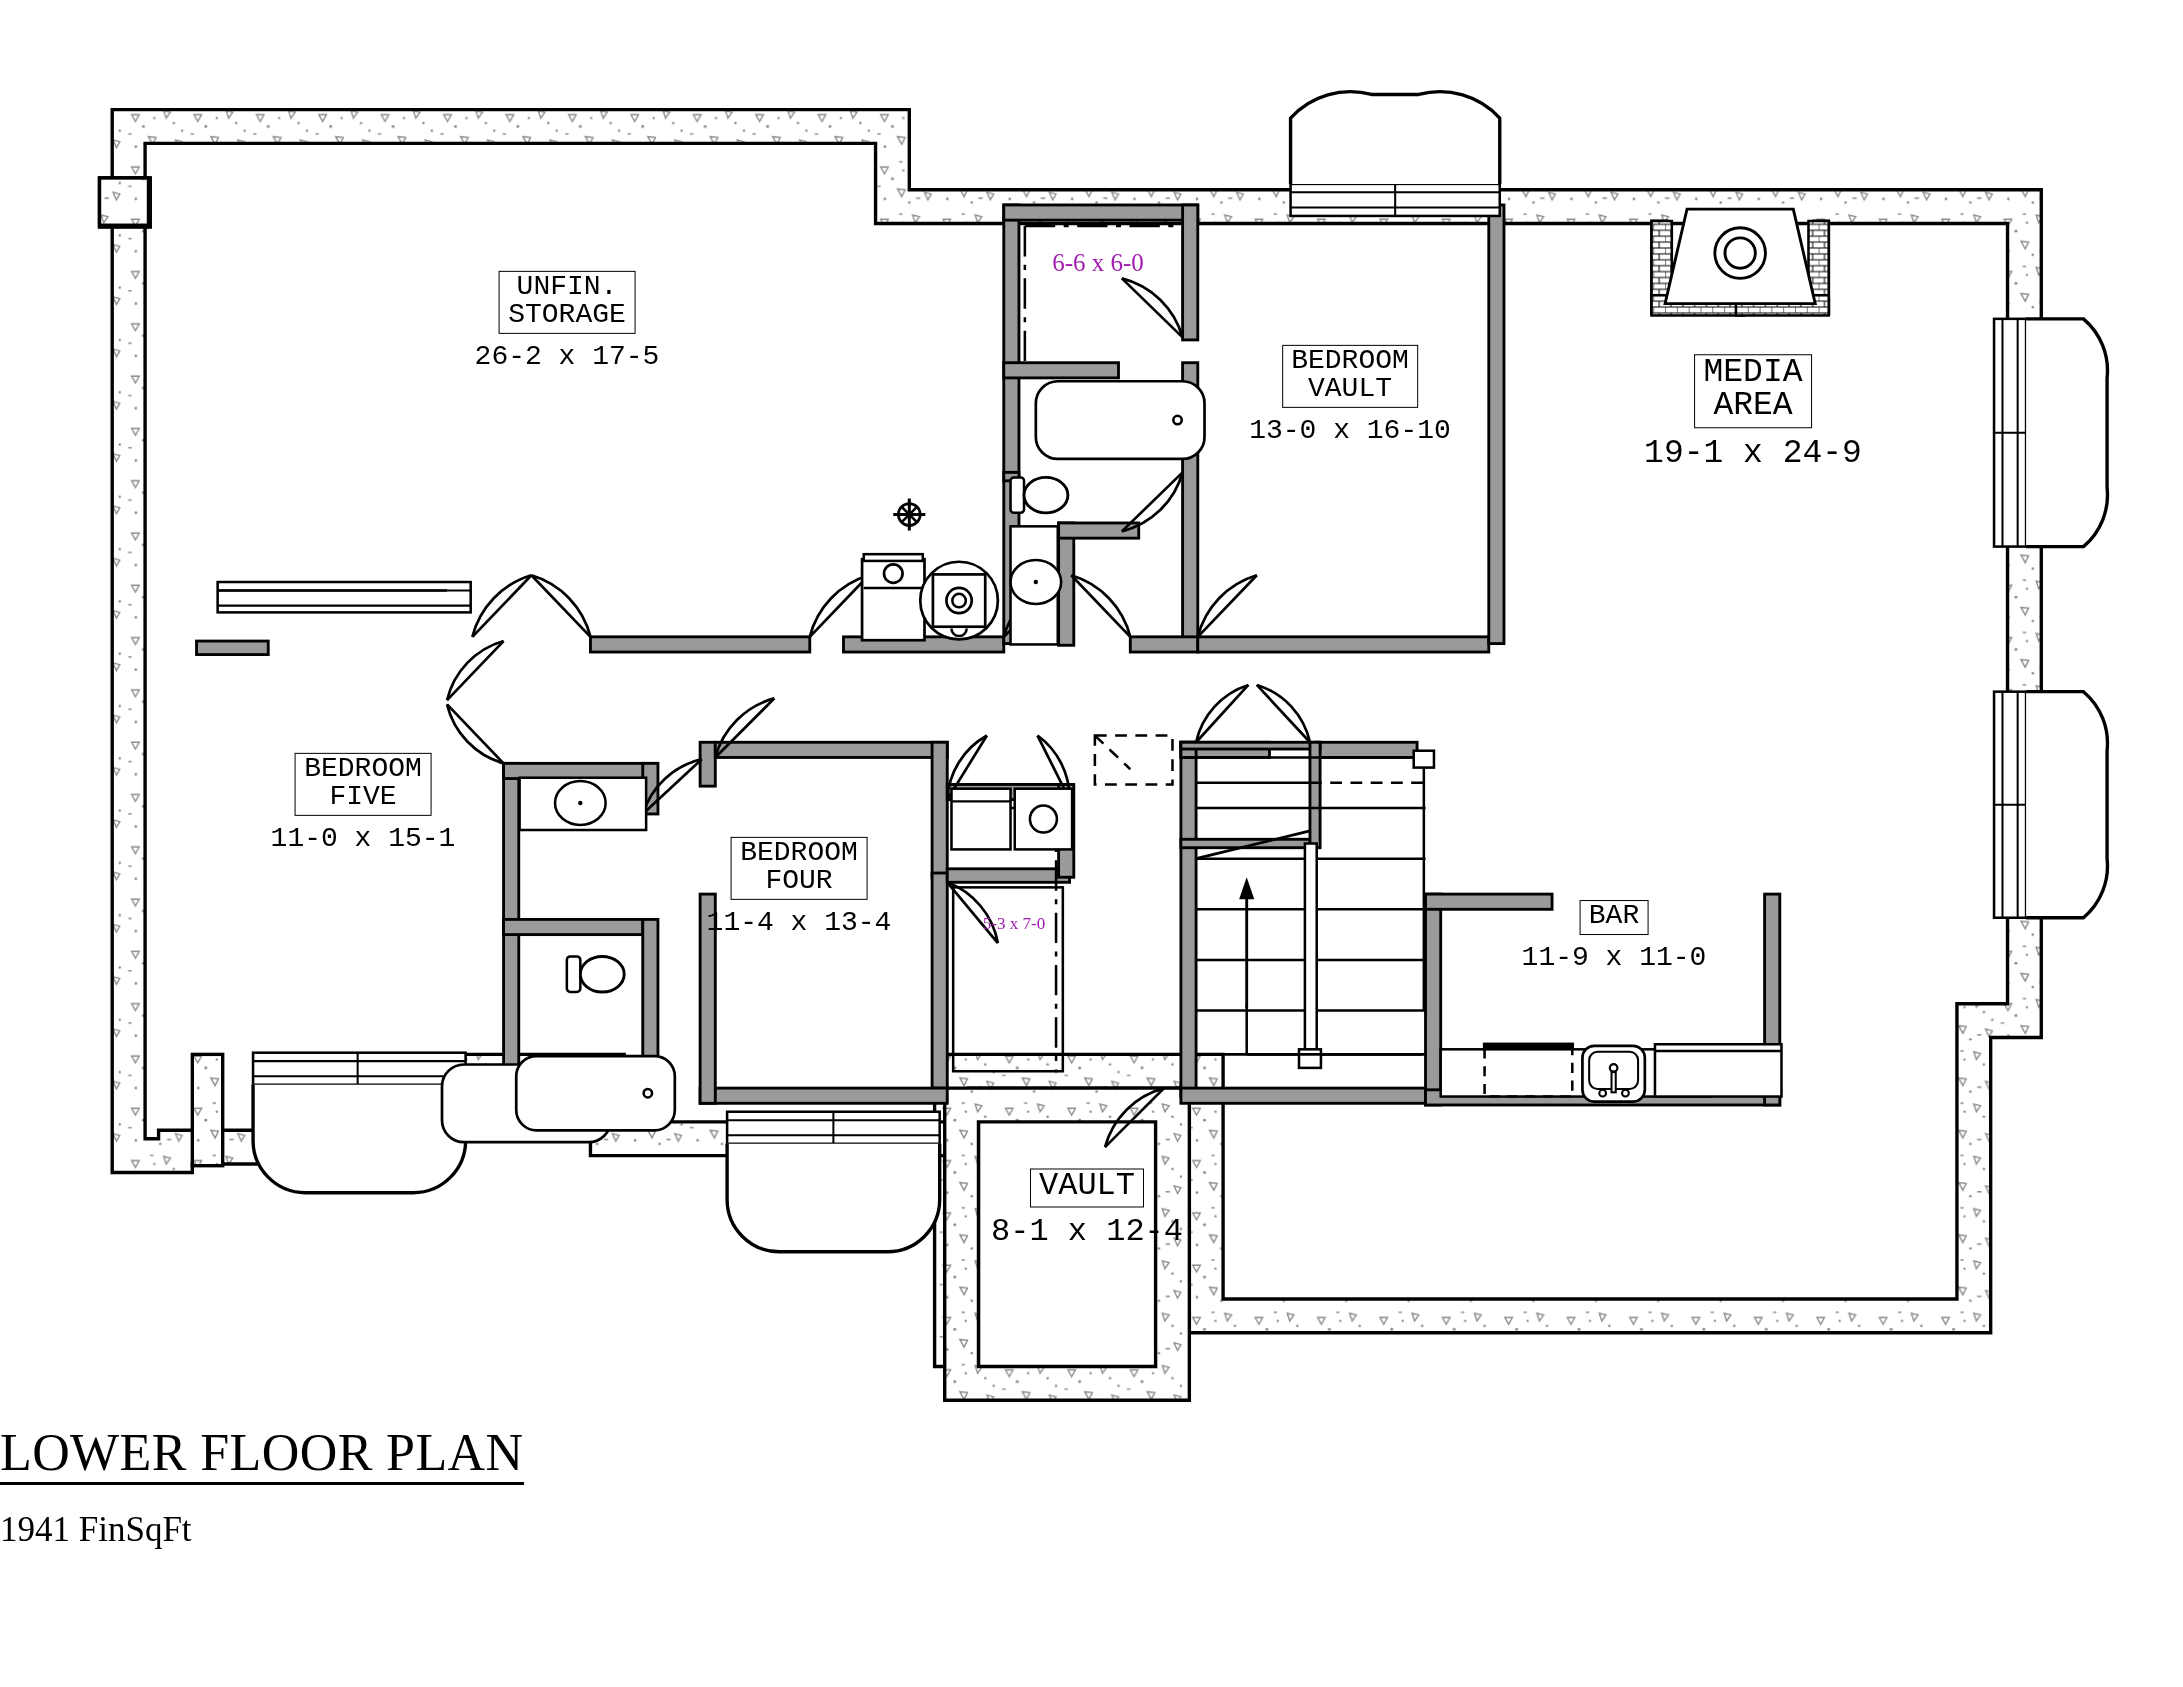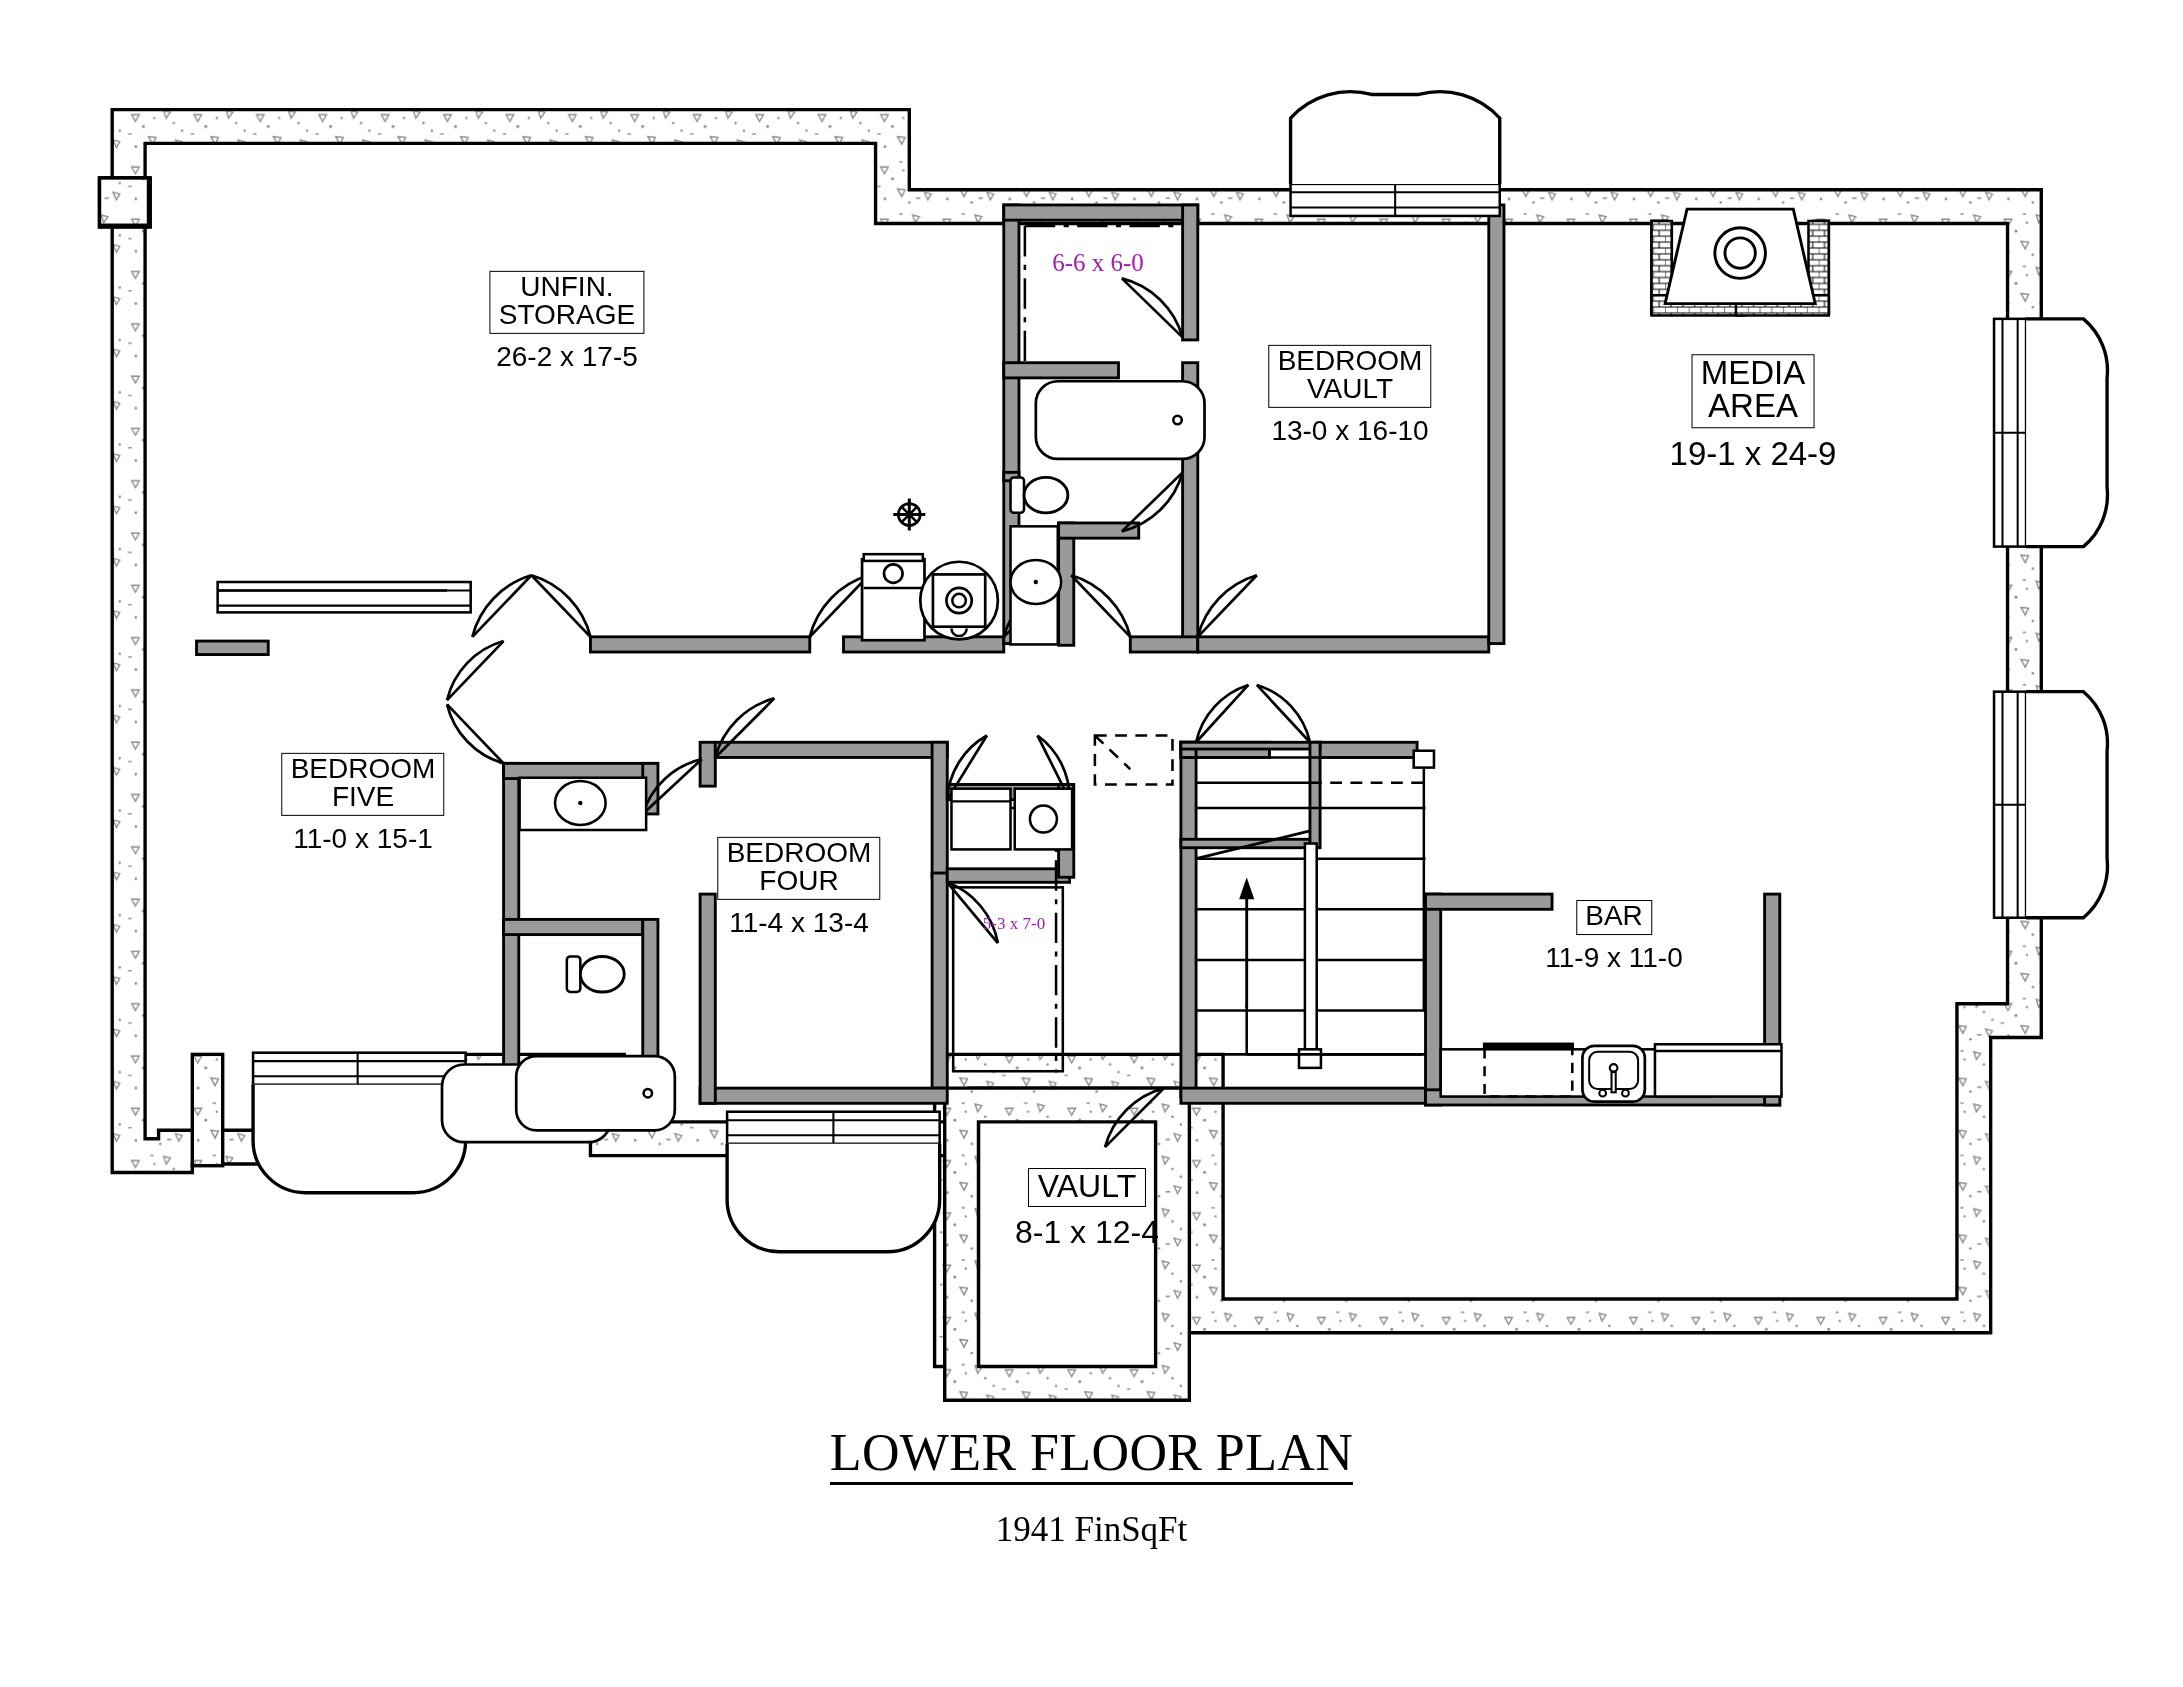--- a/index.html
+++ b/index.html
@@ -1,24 +1,24 @@
 <!DOCTYPE html>
 <html style="font-size:13.5px"><head>
 <meta charset="utf-8">
 <style>
   html,body{margin:0;padding:0;background:#ffffff;}
   body{width:2183px;height:1687px;overflow:hidden;font-family:"Liberation Serif",serif;}
   #stage{position:relative;width:2183px;height:1687px;background:#fff;}
   svg#plan{position:absolute;left:0;top:0;width:2183px;height:1687px;display:block;}
-  .rlabel{position:absolute;text-align:center;font-family:Liberation Sans, sans-serif;color:#000;}
+  .rlabel{position:absolute;text-align:center;font-family:Liberation Mono, monospace;color:#000;}
   .rbox{display:inline-block;border:1.7px solid #000;background:#fff;padding:0.8px 8.4px 3.4px 8.4px;line-height:1.02;white-space:nowrap;}
   .rbox .ln{display:block;}
   .rdim{display:block;white-space:nowrap;margin-top:9px;line-height:1.0;}
   .plain{position:absolute;font-family:"Liberation Serif",serif;color:#a21caf;white-space:nowrap;}
-  #title-block{position:absolute;left:0;top:1426px;width:2183px;text-align:center;}
+  #title-block{position:absolute;left:0;top:1426px;width:2183px;}
   #plan-title{display:inline-block;font-size:52px;letter-spacing:0.4px;border-bottom:3.4px solid #000;padding-bottom:1.7px;line-height:1.05;}
   #plan-sqft{display:block;font-size:35px;margin-top:27px;line-height:1.05;}
 </style>
 </head>
 <body>
 
 <div id="stage">
 
   <svg id="plan" viewBox="0 0 2588 2000">
     <defs>

